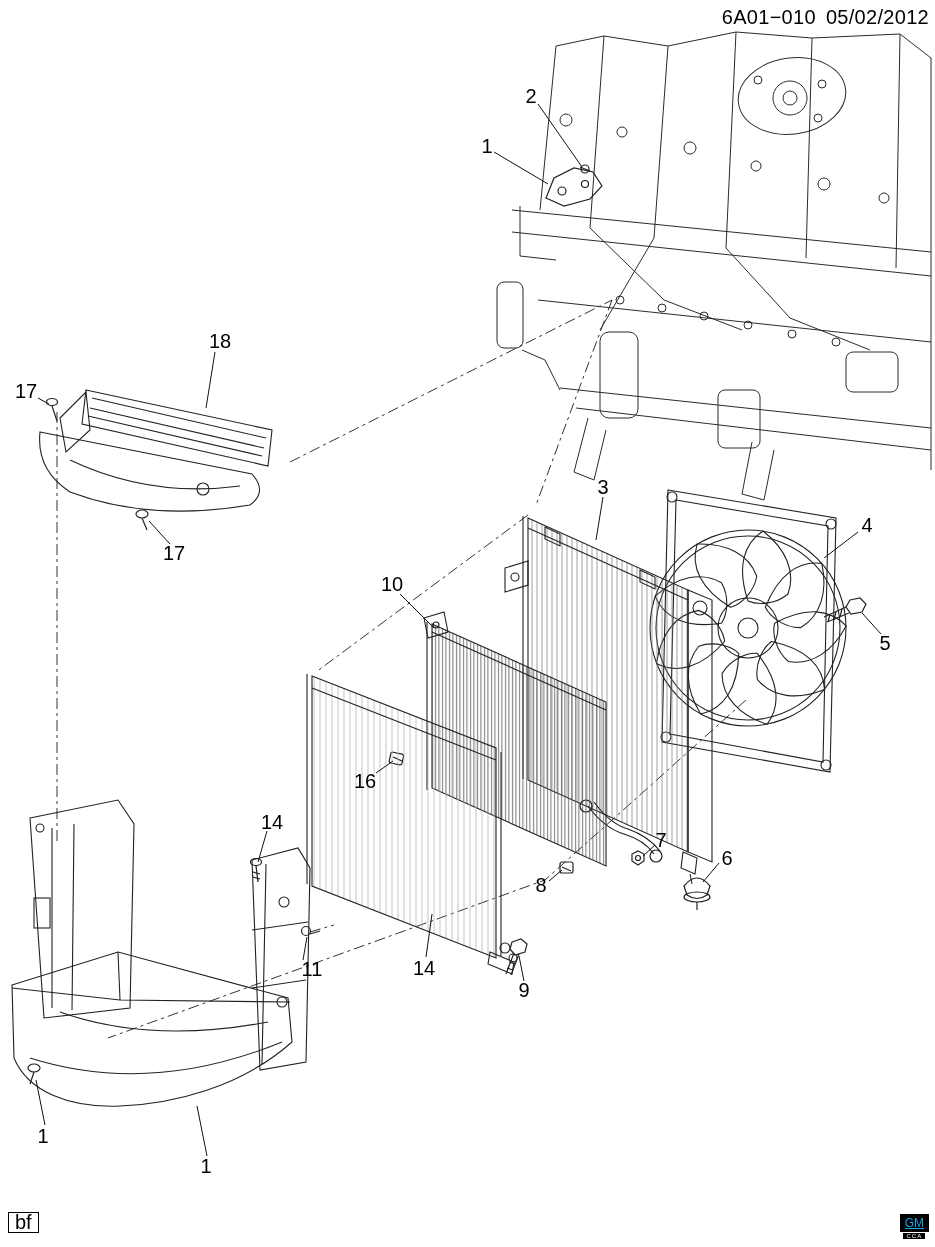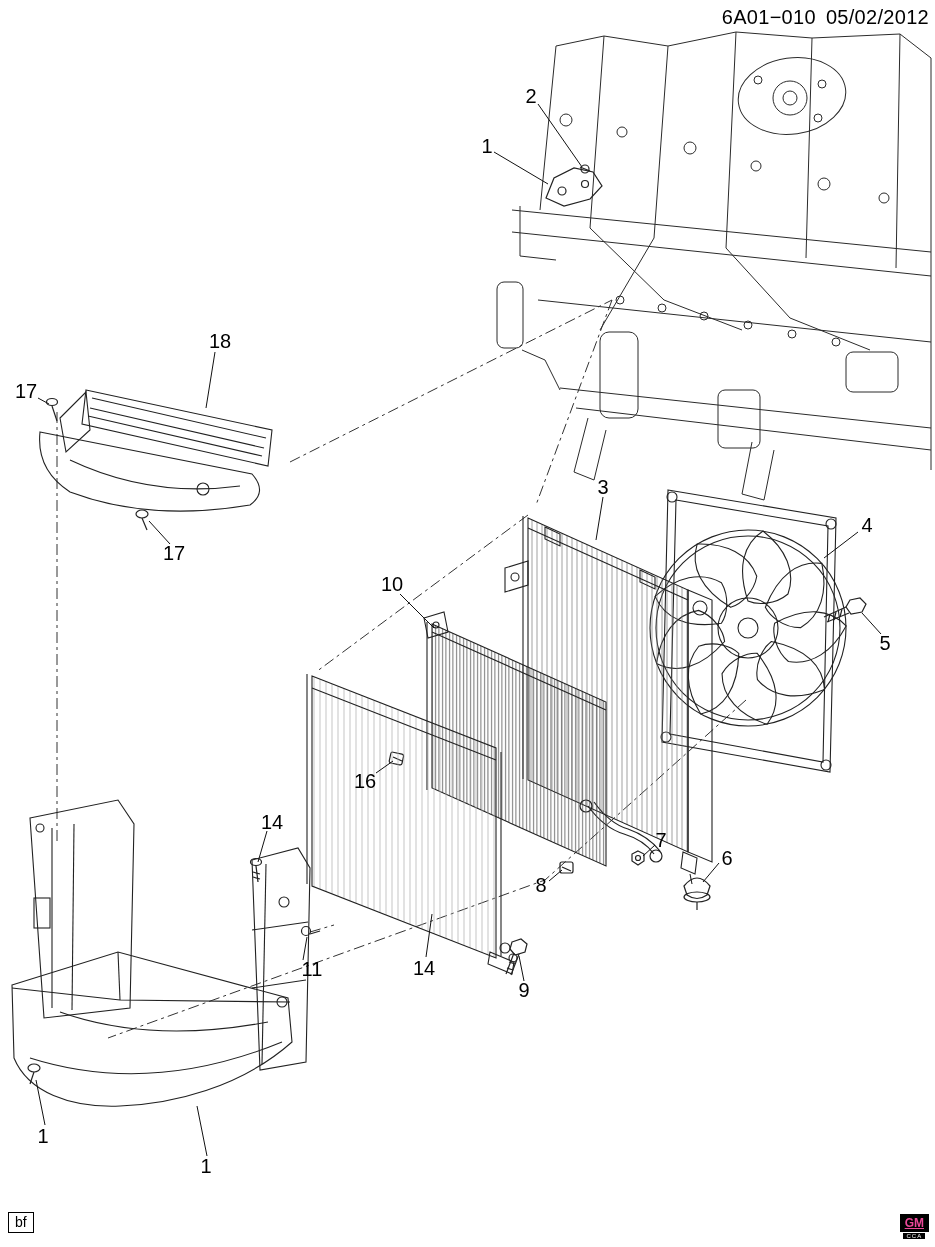--- a/index.html
+++ b/index.html
@@ -1,23 +1,23 @@
 <!DOCTYPE html>
 <html><head>
 <meta charset="utf-8">
 <style>
   html,body{margin:0;padding:0;background:#fff}
   .page{position:relative;width:935px;height:1247px;background:#fff;
         font-family:"Liberation Sans",sans-serif;color:#000;overflow:hidden}
   .art{position:absolute;left:0;top:0}
   .header{position:absolute;top:6px;right:6px;font-size:20px;display:flex;gap:10px;letter-spacing:.3px}
   .co{position:absolute;transform:translate(-50%,-50%);font-size:20px;line-height:1}
-  .bf{position:absolute;left:8px;bottom:14px;border:1.5px solid #000;padding:1px 6px;font-size:14px;line-height:17px}
+  .bf{position:absolute;left:8px;bottom:14px;border:1.5px solid #000;padding:1px 6px;font-size:20px;line-height:17px}
   .gm{position:absolute;right:6px;bottom:8px;display:flex;flex-direction:column;align-items:center;gap:1px}
-  .gm-main{background:#000;color:#ec4899;font-weight:700;font-size:12px;padding:2px 5px;text-decoration:underline}
+  .gm-main{background:#000;color:#0ea5e9;font-weight:400;font-size:12px;padding:2px 5px;text-decoration:underline}
   .gm-sub{background:#000;color:#fff;font-size:6px;padding:0 3px;letter-spacing:1px}
 </style>
 </head>
 <body>
 
 <div class="page">
 
   <svg class="art" width="935" height="1247" viewBox="0 0 935 1247">
     <defs>
       <pattern id="hatchV" width="5" height="8" patternUnits="userSpaceOnUse">

